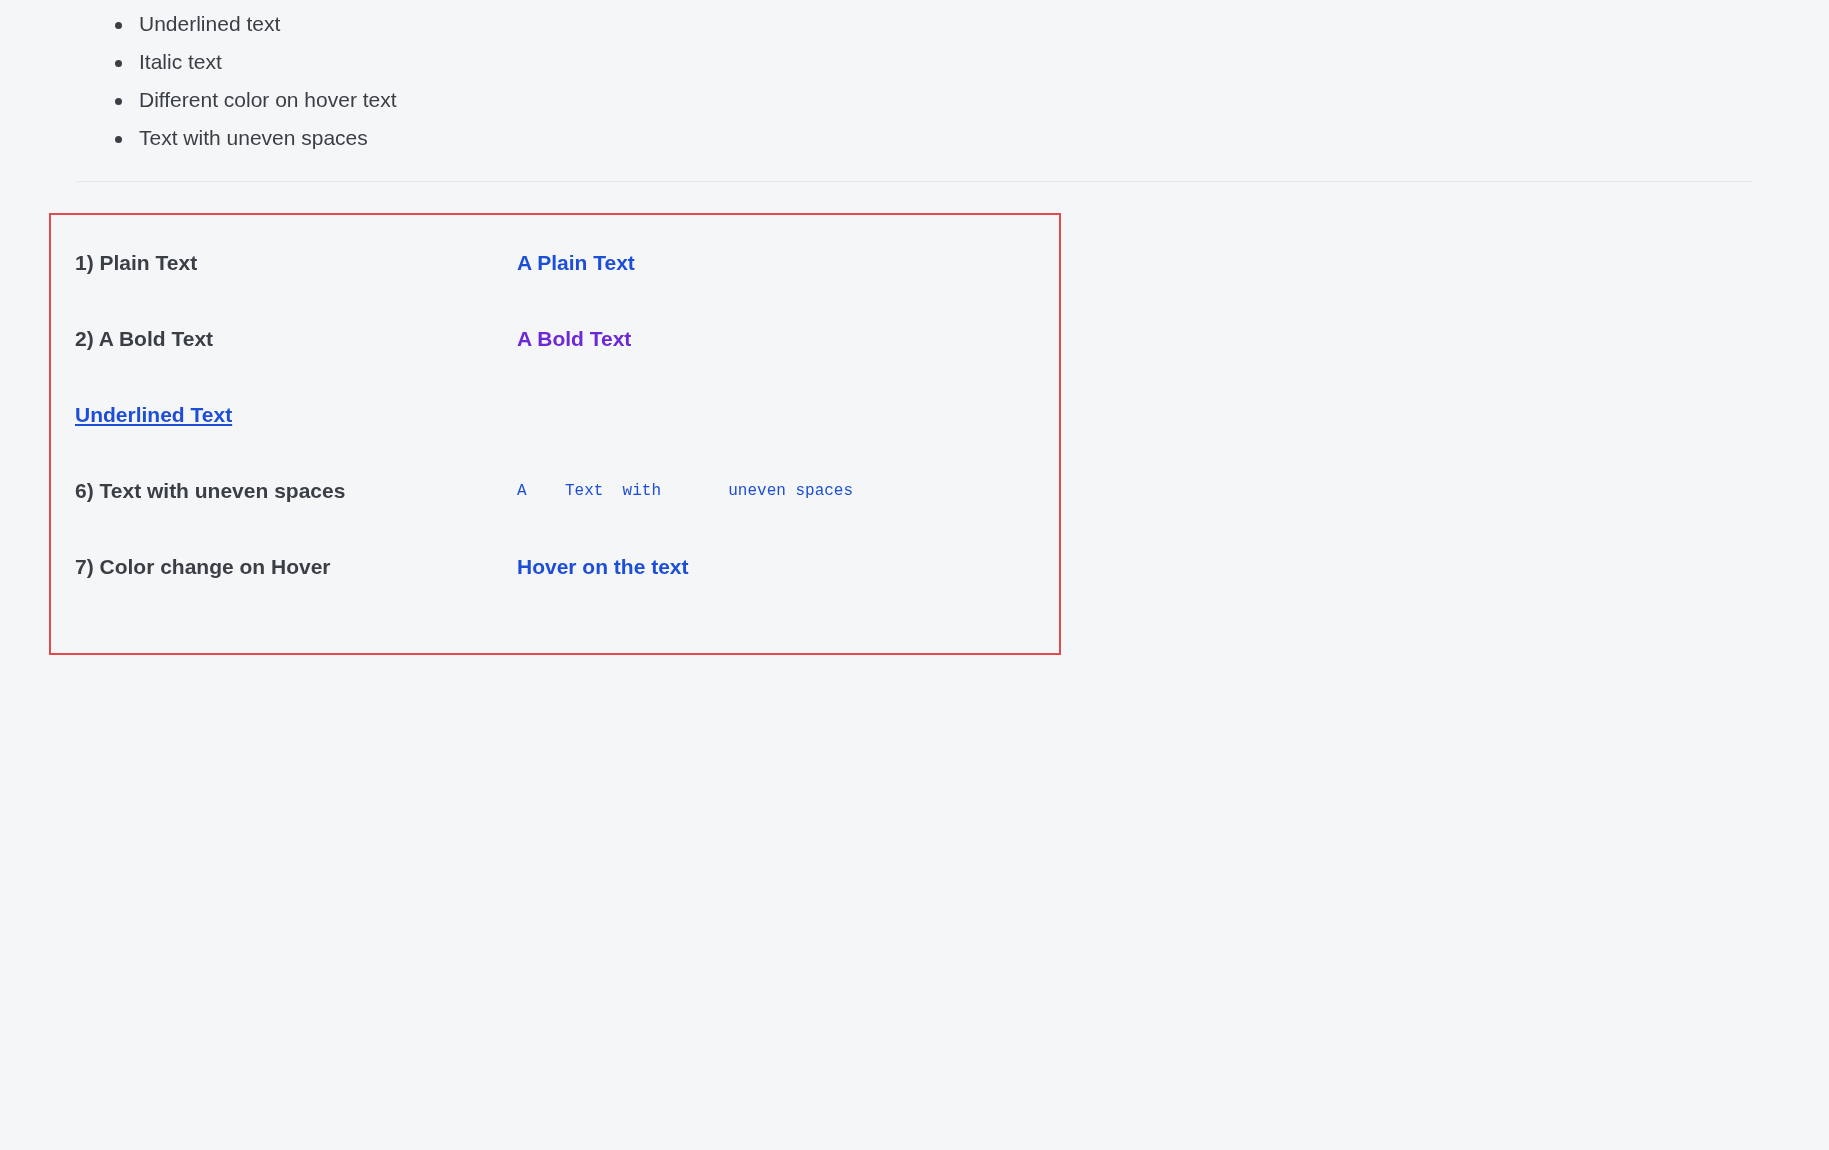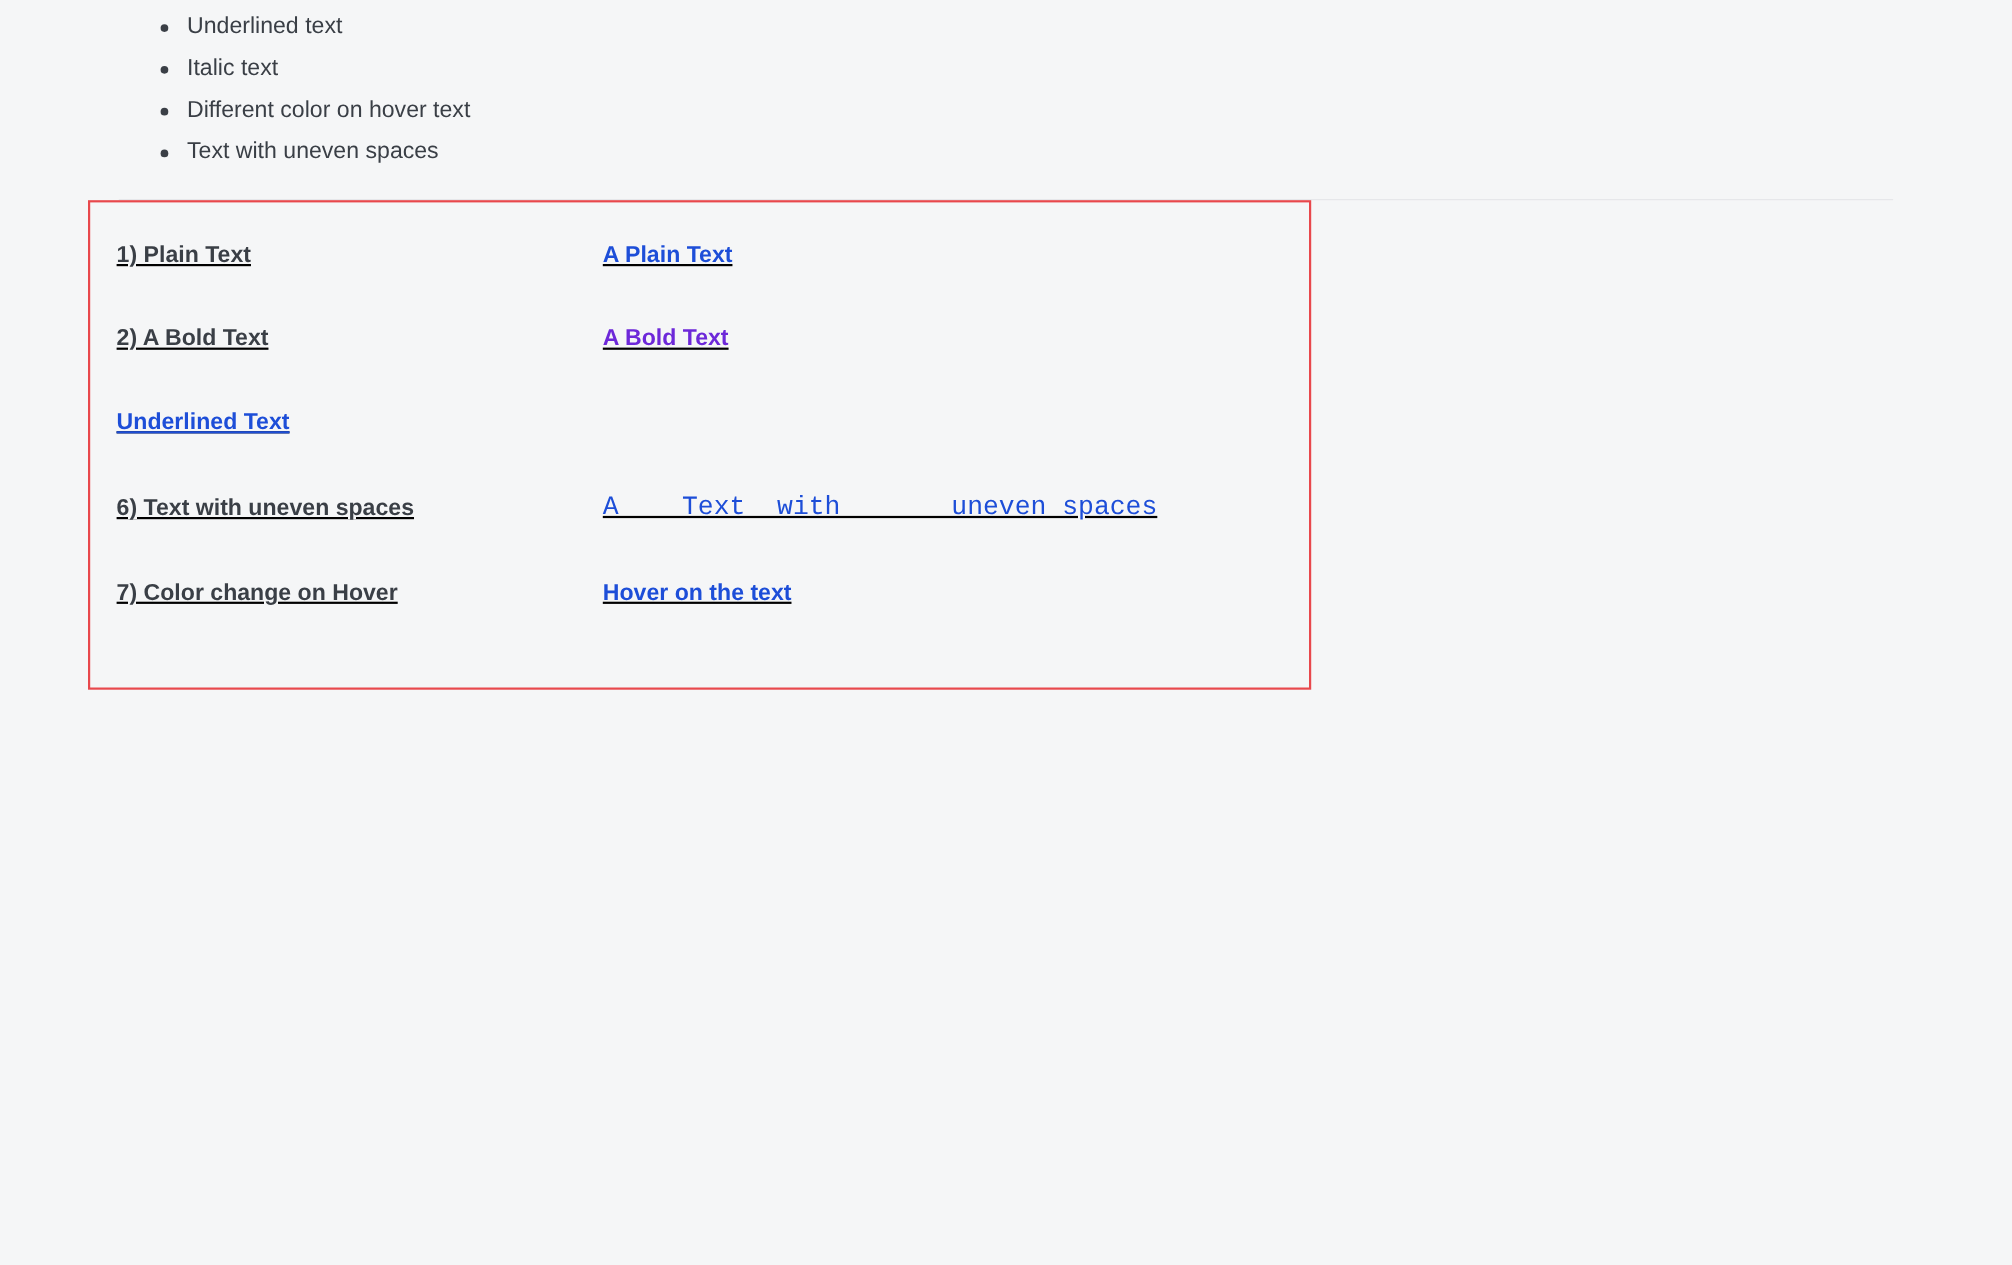--- a/index.html
+++ b/index.html
@@ -8,21 +8,21 @@
       box-sizing: border-box;
     }
     body {
       font-family: 'Segoe UI', Arial, sans-serif;
       background: #f5f6f7;
       width: 1829px;
       height: 1150px;
       padding-top: 5px;
     }
     .content-area {
-      padding: 0 108px;
+      padding: 0 77px;
     }
     .bullet-list {
       list-style: none;
       padding-left: 38px;
     }
     .bullet-list li {
       position: relative;
       font-size: 21px;
       color: #3a3f46;
       padding: 7px 0 7px 24px;
@@ -38,25 +38,24 @@
       background: #3a3f46;
       border-radius: 50%;
     }
     hr.divider {
       border: none;
       border-top: 1px solid #e5e6e8;
       margin: 24px 0 0 0;
     }
     .demo-box {
       border: 2px solid #e8484c;
-      margin-top: 0;
+      margin-top: 31px;
       margin-left: -28px;
-      width: 1112px;
+      width: 1012px;
       padding: 10px 24px 48px 24px;
-      text-decoration: underline;
     }
     .row {
       display: flex;
       align-items: center;
       padding: 26px 0;
     }
     .row .label {
       width: 442px;
       font-size: 21px;
       font-weight: 700;
@@ -79,21 +78,21 @@
       font-weight: 700;
     }
     .row .value.italic {
       font-style: italic;
       font-weight: 700;
     }
     .row .value.mono {
       font-family: 'Consolas', 'Courier New', monospace;
       font-weight: 500;
       white-space: pre;
-      font-size: 24px;
+      font-size: 16px;
     }
     .row.hidden-row .value {
       visibility: hidden;
     }
   </style>
 </head>
 <body>
 
 <div class="content-area">
   <ul class="bullet-list">

